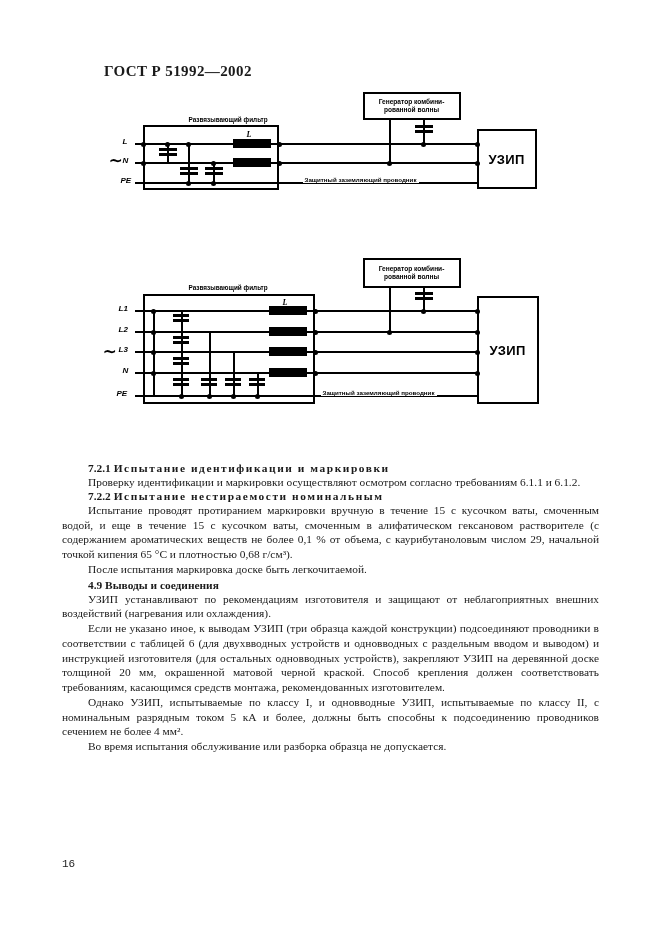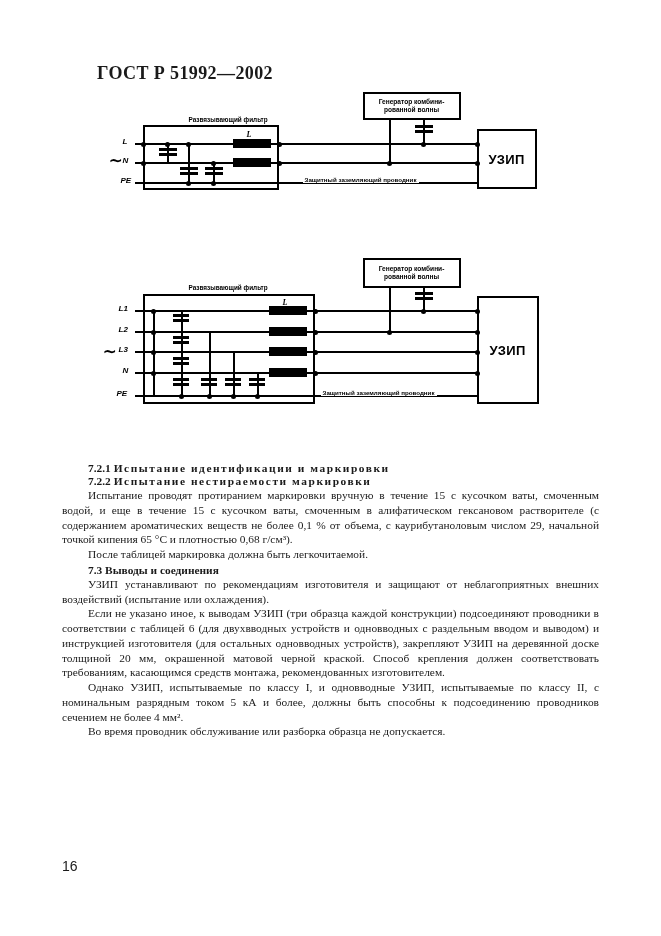--- a/index.html
+++ b/index.html
@@ -18,25 +18,25 @@
   .page {
     position: absolute;
     left: 0; top: 0;
     width: 661px;
     height: 936px;
     background: #ffffff;
   }
   
   .doc-header {
     position: absolute;
-    left: 97px;
+    left: 104px;
     top: 63px;
     font-family: "Liberation Serif", serif;
     font-weight: bold;
-    font-size: 18px;
+    font-size: 15px;
     letter-spacing: 0.4px;
   }
   
   .figure-block { position: absolute; left: 0; width: 661px; }
   .fig1 { top: 92px; }
   .fig2 { top: 258px; }
   .diagram {
     position: relative;
     margin: 0 auto;
     background: #fff;
@@ -202,22 +202,22 @@
     font-size: 11.4px;
     line-height: 1.295;
     text-align: justify;
     text-indent: 26px;
     hyphens: manual;
   }
   .page-num {
     position: absolute;
     left: 62px;
     top: 858px;
-    font-family: Liberation Sans, sans-serif;
-    font-size: 14px;
+    font-family: Liberation Mono, monospace;
+    font-size: 11px;
   }
 </style>
 </head>
 <body>
 
 <div class="page">
 
   <div class="doc-header">ГОСТ Р 51992—2002</div>
 
   <div class="figure-block fig1">
@@ -392,28 +392,29 @@
       <div class="node" style="left:356px; top:73px;"></div>
       <div class="node" style="left:356px; top:93px;"></div>
       <div class="node" style="left:356px; top:114px;"></div>
     </div>
   </div>
 
   <div class="content">
 
 
     <h4 class="sub-head"><span class="num">7.2.1 </span><span>Испытание идентификации и маркировки</span></h4>
-
-    <h4 class="sub-head"><span class="num">7.2.2 </span><span>Испытание нестираемости маркировки</span></h4>
+    <p class="para">Проверку идентификации и маркировки осуществляют осмотром согласно требованиям 6.1.1 и 6.1.2.</p>
+
+    <h4 class="sub-head"><span class="num">7.2.2 </span><span>Испытание нестираемости номинальным</span></h4>
     <p class="para">Испытание проводят протиранием маркировки вручную в течение 15 с кусочком ваты, смоченным водой, и еще в течение 15 с кусочком ваты, смоченным в алифатическом гексановом растворителе (с содержанием ароматических веществ не более 0,1 % от объема, с каурибутаноловым числом 29, начальной точкой кипения 65 °C и плотностью 0,68 г/см³).</p>
-    <p class="para">После таблицей маркировка должна быть легкочитаемой.</p>
-
-    <h3 class="sec-head">7.3  Выводы и соединения</h3>
-
-    <p class="para">УЗИП устанавливают по рекомендациям изготовителя и защищают от неблагоприятных внешних воздействий (испытание или охлаждения).</p>
+    <p class="para">После испытания маркировка доске быть легкочитаемой.</p>
+
+    <h3 class="sec-head">4.9  Выводы и соединения</h3>
+
+    <p class="para">УЗИП устанавливают по рекомендациям изготовителя и защищают от неблагоприятных внешних воздействий (нагревания или охлаждения).</p>
     <p class="para">Если не указано иное, к выводам УЗИП (три образца каждой конструкции) подсоединяют проводники в соответствии с таблицей 6 (для двухвводных устройств и одновводных с раздельным вводом и выводом) и инструкцией изготовителя (для остальных одновводных устройств), закрепляют УЗИП на деревянной доске толщиной 20 мм, окрашенной матовой черной краской. Способ крепления должен соответствовать требованиям, касающимся средств монтажа, рекомендованных изготовителем.</p>
     <p class="para">Однако УЗИП, испытываемые по классу I, и одновводные УЗИП, испытываемые по классу II, с номинальным разрядным током 5 кА и более, должны быть способны к подсоединению проводников сечением не более 4 мм².</p>
-    <p class="para">Во время проводник обслуживание или разборка образца не допускается.</p>
+    <p class="para">Во время испытания обслуживание или разборка образца не допускается.</p>
   </div>
 
   <div class="page-num">16</div>
 
 </div>
 
 </body></html>

